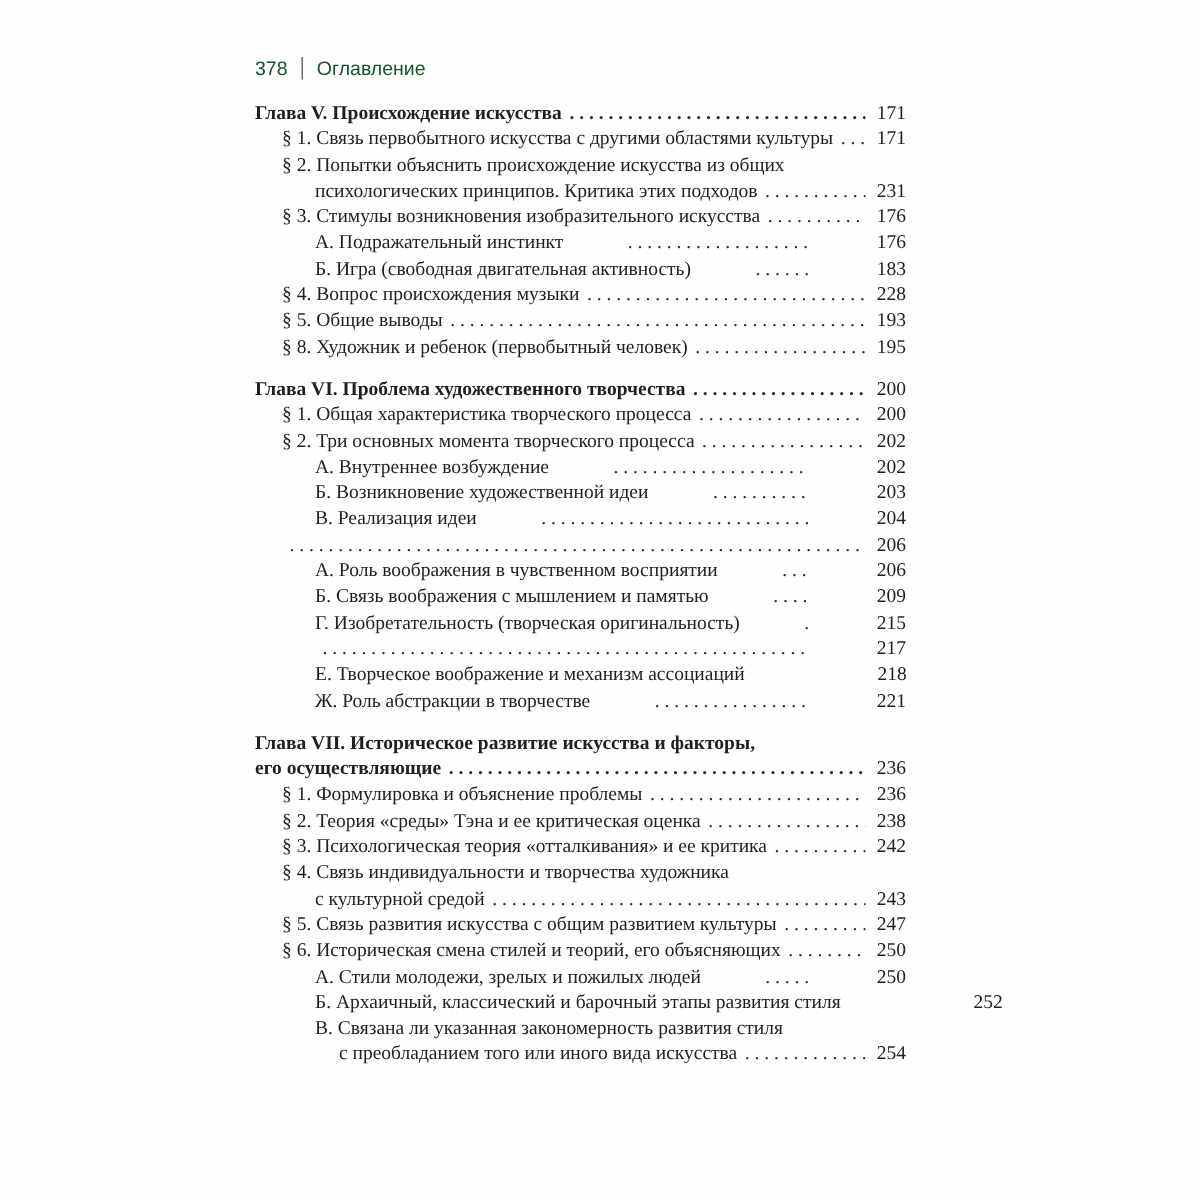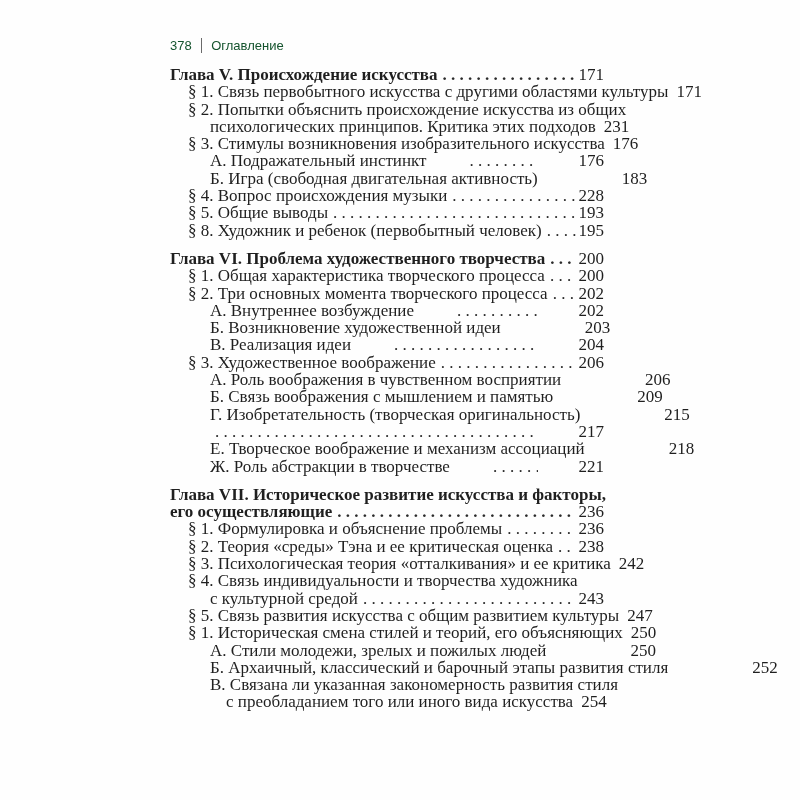--- a/index.html
+++ b/index.html
@@ -30,21 +30,21 @@
     gap: 9px;
     height: 17px;
   }
   .rh-divider {
     width: 1.5px;
     height: 15px;
     background: #6a6a6a;
   }
   #toc {
     font-family: "Liberation Serif", serif;
-    font-size: 17px;
+    font-size: 13px;
     color: #1f1f1f;
     margin-top: 12px;
   }
   .chapter + .chapter { margin-top: 11px; }
   .line {
     display: flex;
     align-items: baseline;
     line-height: 17.3px;
     white-space: nowrap;
   }
@@ -158,21 +158,20 @@
             <span class="t">Б. Возникновение художественной идеи</span>
             <span class="dots"></span>
             <span class="pg">203</span>
           </div>
           <div class="line ind-2">
             <span class="t">В. Реализация идеи</span>
             <span class="dots"></span>
             <span class="pg">204</span>
           </div>
           <div class="line ind-1">
-            <span class="t">§ 3. Художественное воображение</span>
             <span class="dots"></span>
             <span class="pg">206</span>
           </div>
           <div class="line ind-2">
             <span class="t">А. Роль воображения в чувственном восприятии</span>
             <span class="dots"></span>
             <span class="pg">206</span>
           </div>
           <div class="line ind-2">
             <span class="t">Б. Связь воображения с мышлением и памятью</span>
@@ -230,21 +229,21 @@
             <span class="t">с культурной средой</span>
             <span class="dots"></span>
             <span class="pg">243</span>
           </div>
           <div class="line ind-1">
             <span class="t">§ 5. Связь развития искусства с общим развитием культуры</span>
             <span class="dots"></span>
             <span class="pg">247</span>
           </div>
           <div class="line ind-1">
-            <span class="t">§ 1. Историческая смена стилей и теорий, его объясняющих</span>
+            <span class="t">§ 6. Историческая смена стилей и теорий, его объясняющих</span>
             <span class="dots"></span>
             <span class="pg">250</span>
           </div>
           <div class="line ind-2">
             <span class="t">А. Стили молодежи, зрелых и пожилых людей</span>
             <span class="dots"></span>
             <span class="pg">250</span>
           </div>
           <div class="line ind-2">
             <span class="t">Б. Архаичный, классический и барочный этапы развития стиля</span>

